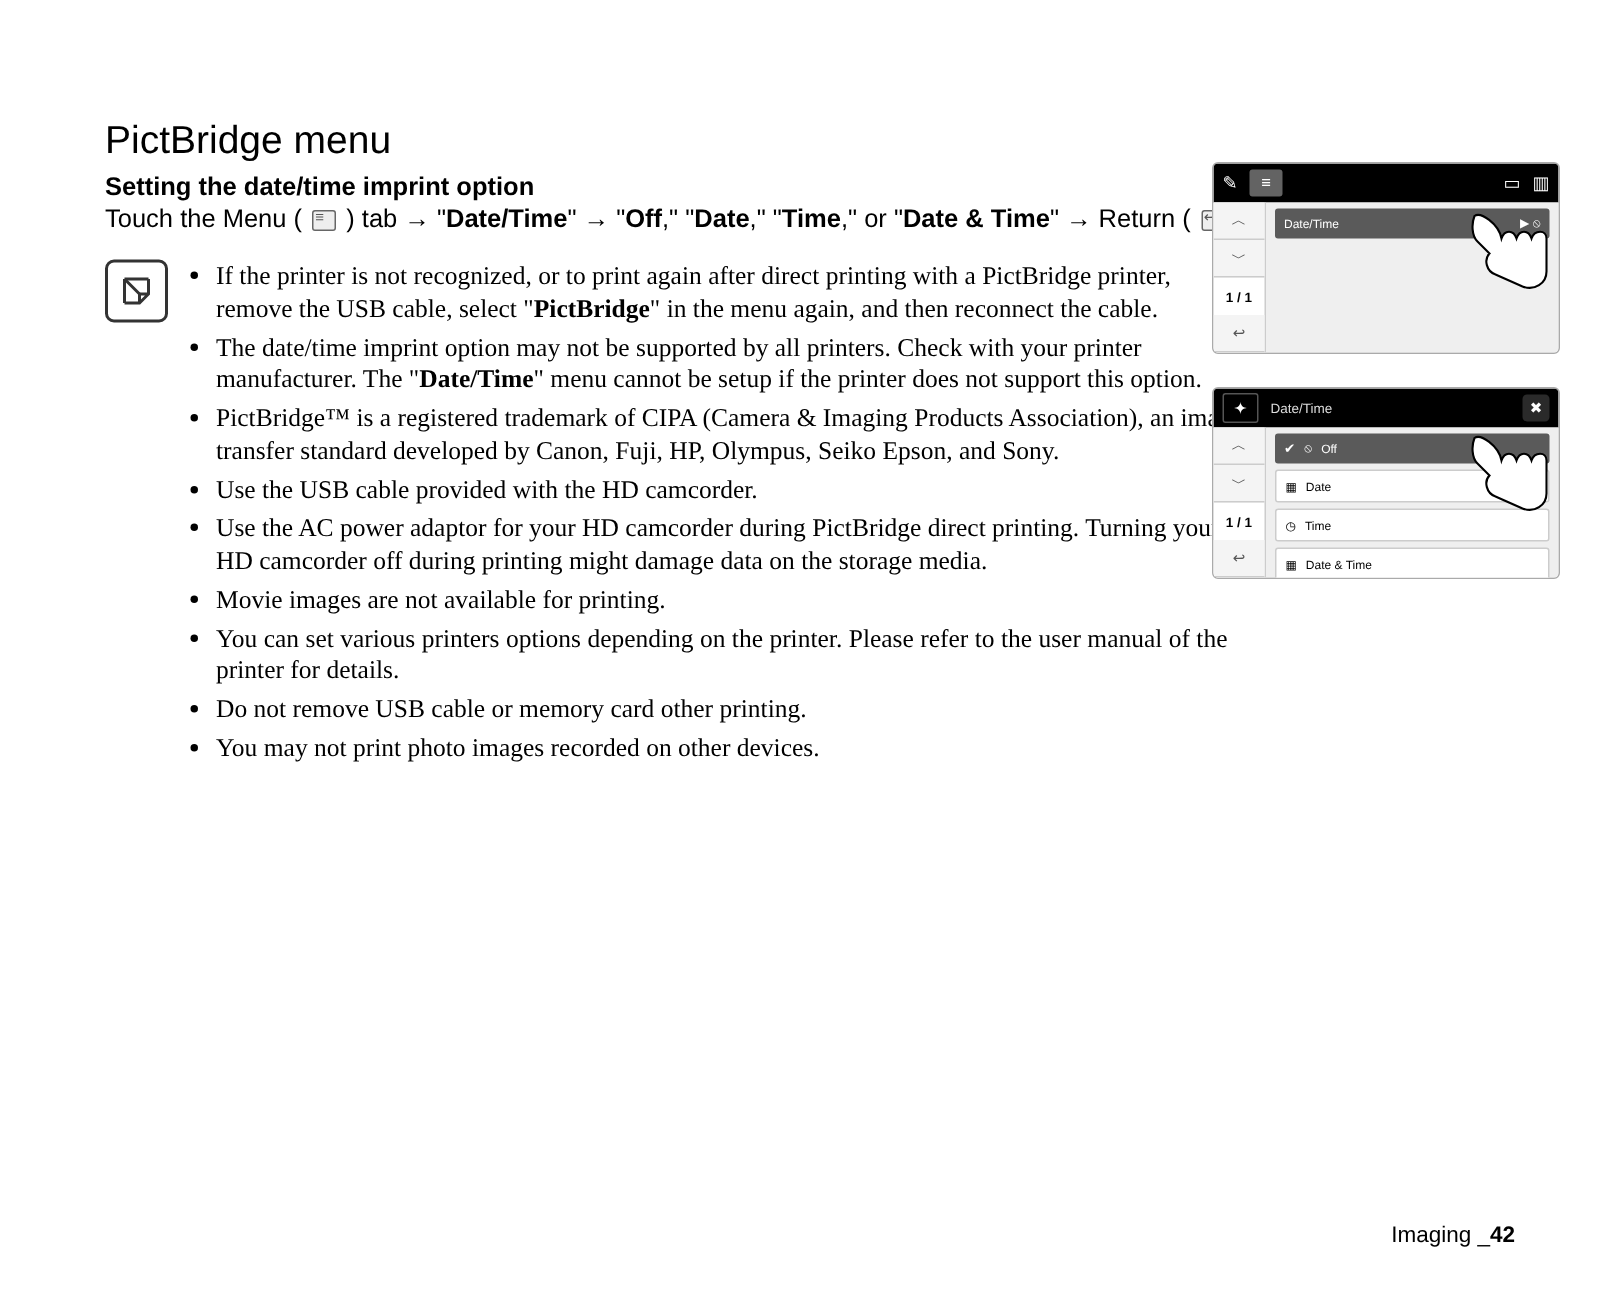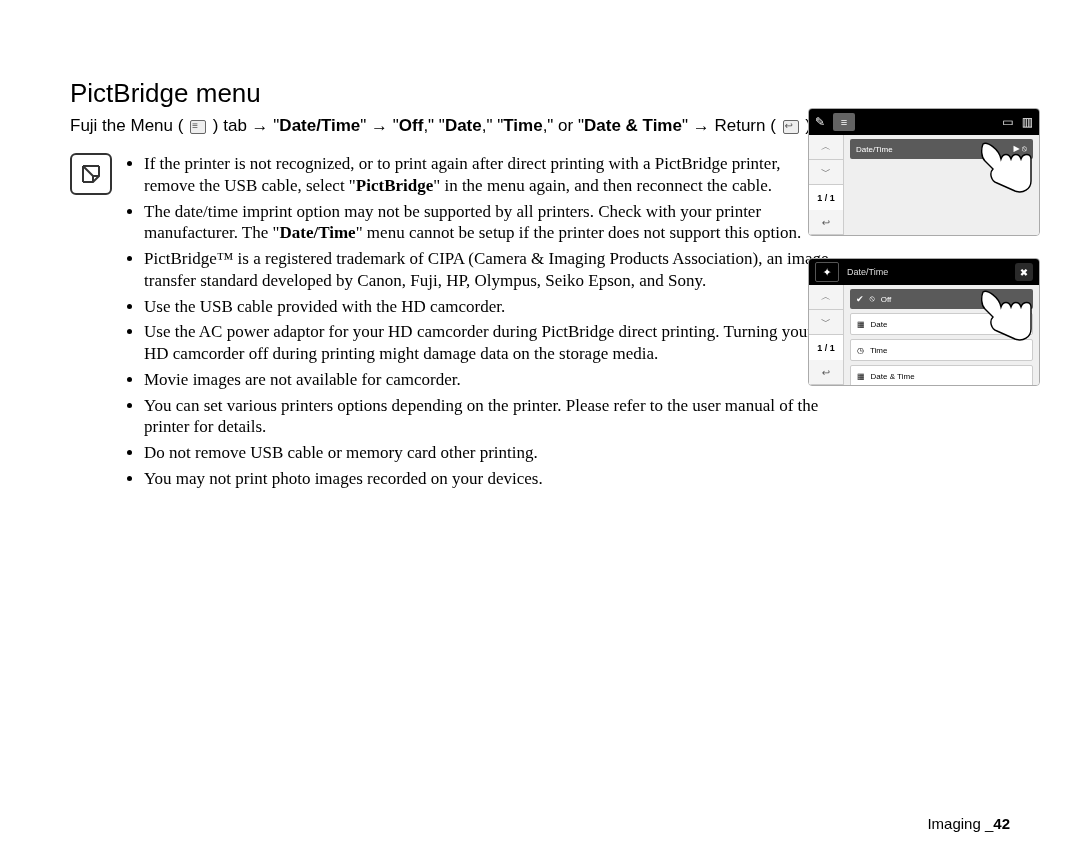--- a/index.html
+++ b/index.html
@@ -208,23 +208,24 @@
   }
   .footer b { font-weight: bold; }
 </style>
 </head>
 <body>
 
 <div class="page">
 
   <h1 class="title">PictBridge menu</h1>
 
+  <div class="subhead">Setting the date/time imprint option</div>
 
   <p class="para">
-    <span>Fuji the Menu (</span>
+    <span>Touch the Menu (</span>
     <span class="icon-box menu"></span>
     <span>) tab → "</span><b>Date/Time</b><span>" → "</span><b>Off</b><span>," "</span><b>Date</b><span>," "</span><b>Time</b><span>," or "</span><b>Date &amp; Time</b><span>" → Return (</span>
     <span class="icon-box return"></span>
     <span>) tab.</span>
   </p>
 
 
   <div class="note-block">
     <div class="note-icon">
       <svg viewBox="0 0 24 24">
@@ -235,24 +236,24 @@
     <ul class="note-list">
       <li>
         <span>If the printer is not recognized, or to print again after direct printing with a PictBridge printer, remove the USB cable, select "</span><b>PictBridge</b><span>" in the menu again, and then reconnect the cable.</span>
       </li>
       <li>
         <span>The date/time imprint option may not be supported by all printers. Check with your printer manufacturer. The "</span><b>Date/Time</b><span>" menu cannot be setup if the printer does not support this option.</span>
       </li>
       <li>PictBridge™ is a registered trademark of CIPA (Camera &amp; Imaging Products Association), an image transfer standard developed by Canon, Fuji, HP, Olympus, Seiko Epson, and Sony.</li>
       <li>Use the USB cable provided with the HD camcorder.</li>
       <li>Use the AC power adaptor for your HD camcorder during PictBridge direct printing. Turning your HD camcorder off during printing might damage data on the storage media.</li>
-      <li>Movie images are not available for camcorder.</li>
+      <li>Movie images are not available for printing.</li>
       <li>You can set various printers options depending on the printer. Please refer to the user manual of the printer for details.</li>
       <li>Do not remove USB cable or memory card other printing.</li>
-      <li>You may not print photo images recorded on your devices.</li>
+      <li>You may not print photo images recorded on other devices.</li>
     </ul>
   </div>
 
   <div class="screens">
 
     <div class="screen">
       <div class="s-top">
         <span class="ico">✎</span>
         <span class="tab">≡</span>
         <span class="spacer"></span>

